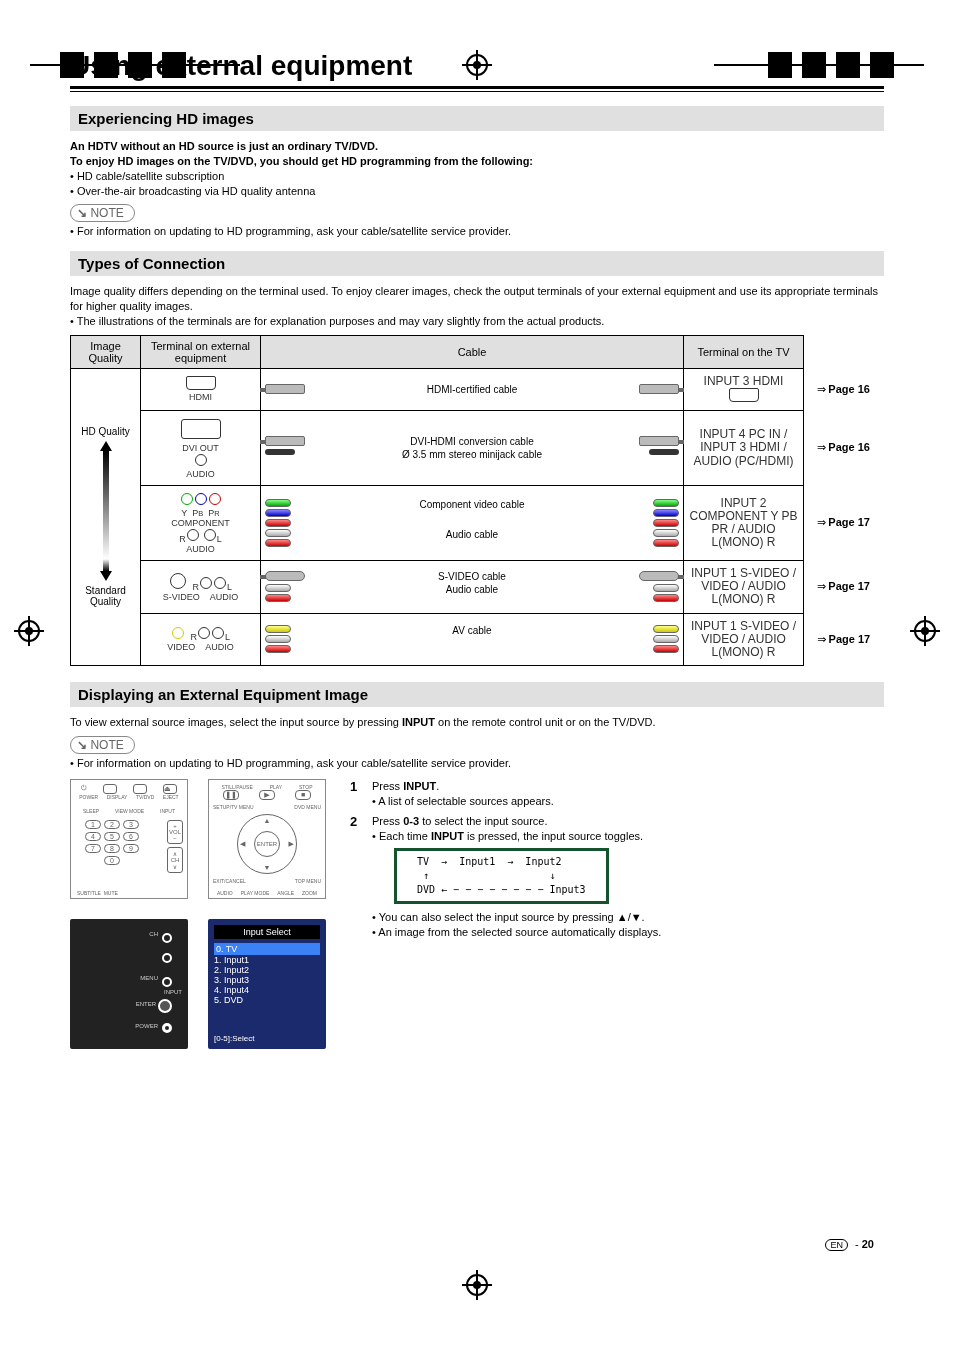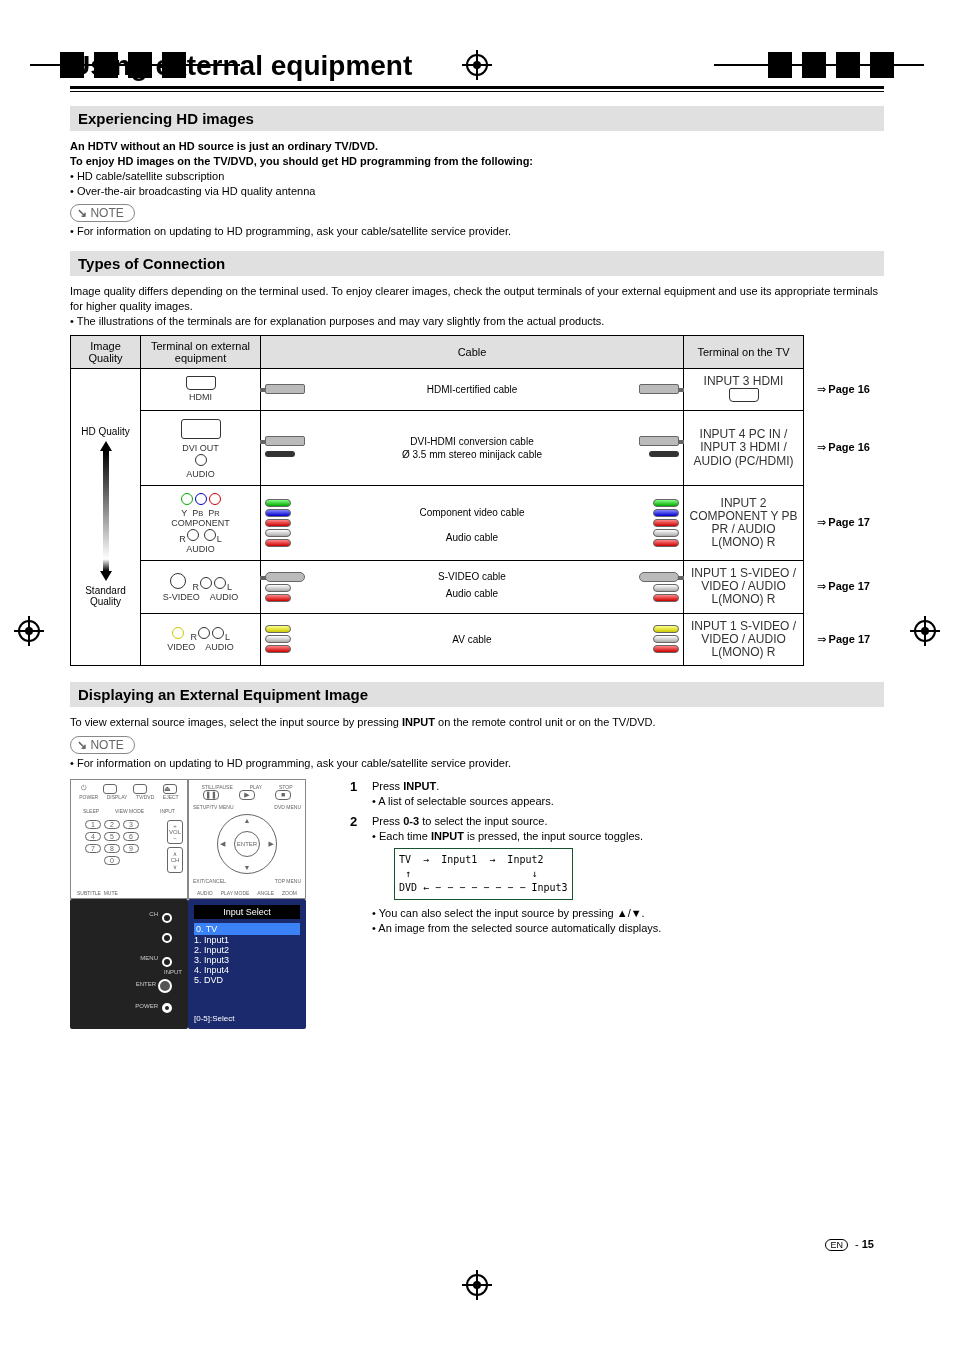--- a/index.html
+++ b/index.html
@@ -51,50 +51,50 @@
   .col-term { width: 120px; }
   .col-cable { width: auto; }
   .col-tv { width: 120px; }
   .col-page { width: 80px; border: none !important; text-align: left; padding-left: 6px;}
   .pageref { font-size: 11px; font-weight: bold; }
   .pageref::before { content: "⇒"; font-weight: normal; margin-right: 2px;}
   .quality-arrow { width: 12px; margin: 4px auto 0; }
   .quality-arrow .shaft { width: 6px; height: 120px; background: linear-gradient(#000, #fff 90%, #000); margin:0 auto;}
   .sm { font-size: 9px; color:#333; }
 
-  .cable-row { display:flex; align-items:center; justify-content:space-between; gap:6px; margin: 2px 0;}
+  .cable-row { display:flex; align-items:flex-start; justify-content:space-between; gap:6px; margin: 2px 0;}
   .cable-label { flex:1; text-align:center; font-size:10px;}
   .plug { width:40px; height:10px; background:#bbb; border:1px solid #666; border-radius:2px; position:relative;}
   .plug::after { content:""; position:absolute; right:-6px; top:3px; width:6px; height:4px; background:#666;}
   .plug.left::after { left:-6px; right:auto;}
   .rca { width:26px; height:8px; border-radius:4px; background:linear-gradient(#fff,#999); border:1px solid #666;}
   .rca.red{ background:linear-gradient(#f88,#c00);} .rca.white{background:linear-gradient(#fff,#aaa);} .rca.yellow{background:linear-gradient(#ff8,#cc0);} .rca.green{background:linear-gradient(#8f8,#0a0);} .rca.blue{background:linear-gradient(#88f,#00c);}
   .stack { display:flex; flex-direction:column; gap:2px; align-items:center;}
   .term-box { font-size:12px; color:#333; line-height:1.1;}
   .mini-port { display:inline-block; width:40px; height:20px; border:1px solid #333; border-radius:3px; margin:2px;}
   .hdmi-port { width:30px; height:14px; border:1px solid #333; border-radius:2px 2px 4px 4px; display:inline-block;}
   .circ { width:12px; height:12px; border:1px solid #333; border-radius:50%; display:inline-block; margin:1px;}
 
   
   .lower { margin-top: 16px; }
   .two-col { display:flex; gap: 20px; margin-top: 8px;}
-  .figs { width: 260px; display:flex; flex-wrap:wrap; gap:0;}
+  .figs { width: 260px; display:flex; flex-wrap:wrap; gap:20px;}
   .fig-box { border:1px solid #888; width:118px; height:120px; font-size:7px; color:#666; padding:4px; position:relative; background:#fff;}
   .tv-panel { width:118px; height:130px; background:#222; border-radius:2px; position:relative;}
   .tv-panel .btn { position:absolute; right:16px; width:10px; height:10px; border:2px solid #fff; border-radius:50%;}
   .osd { width:118px; height:130px; background:#1a2a6c; color:#fff; font-size:9px; padding:6px; border-radius:2px;}
   .osd .ttl { background:#000; text-align:center; padding:2px; font-size:9px; margin-bottom:4px;}
   .osd .sel { background:#3b82f6; padding:1px 2px;}
   .osd .foot { position:absolute; bottom:6px; font-size:8px;}
   .osd-wrap { position:relative; width:118px; height:130px;}
 
   .instr { flex:1; font-size: 11px;}
   .instr .step { display:flex; gap:8px; margin-bottom:6px;}
   .instr .num { font-weight:bold; font-size:13px; width:14px;}
-  .flowbox { font-family: monospace; font-size:10px; line-height:1.4; margin:4px 0 6px 22px; border:1px solid #14532d; padding:4px 4px; display:inline-block;}
+  .flowbox { font-family: monospace; font-size:10px; line-height:1.4; margin:4px 0 6px 22px; border:3px solid #14532d; padding:4px 20px; display:inline-block;}
 
   .footer-pg { position:absolute; right:80px; bottom:100px; font-size:11px;}
   .footer-pg .en { border:1px solid #000; border-radius:8px; padding:0 4px; font-size:9px; margin-right:4px;}
 </style>
 </head>
 <body>
 
 <div class="page">
 
   <div class="regmarks-top">
@@ -458,15 +458,15 @@
 
   <div class="regmarks-bottom">
     <div class="rm-target">
         <span class="dot"></span>
       </div>
   </div>
 
   <div class="footer-pg">
     <span class="en">EN</span>
     <span>-</span>
-    <b>15</b>
+    <b>20</b>
   </div>
 </div>
 
 </body></html>

